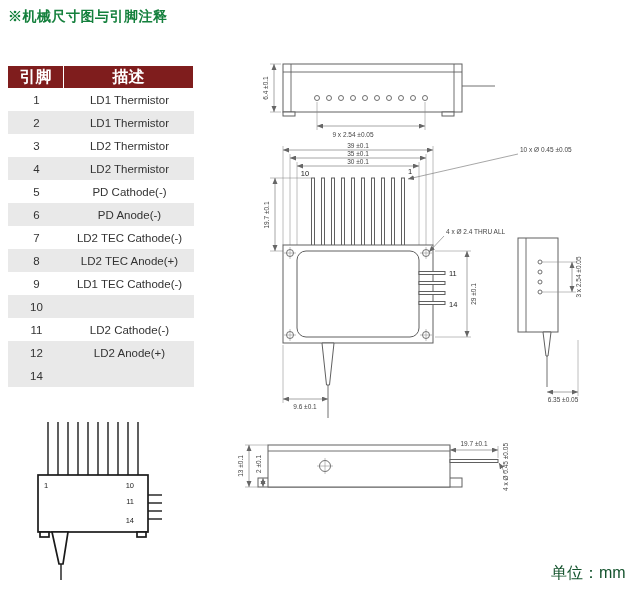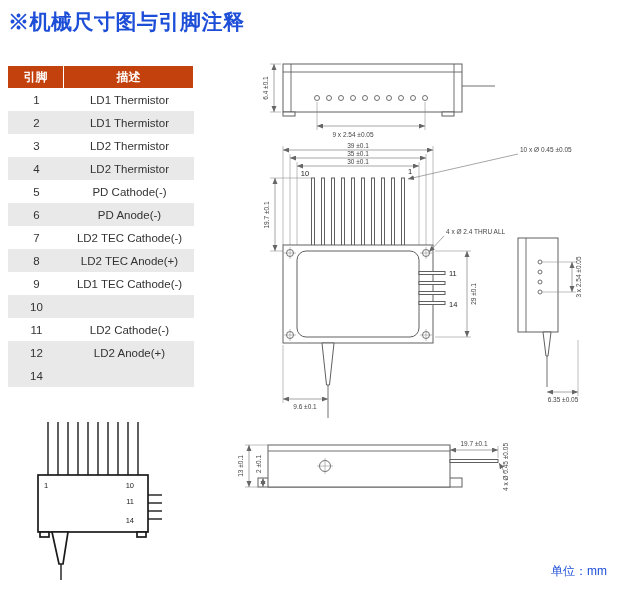--- a/index.html
+++ b/index.html
@@ -1,42 +1,42 @@
 <!DOCTYPE html>
 <html><head>
 <meta charset="utf-8">
 <style>
   * { margin:0; padding:0; box-sizing:border-box; }
   html,body { width:632px; height:590px; }
   body { position:relative; background:#ffffff; font-family:"Liberation Sans", sans-serif; overflow:hidden; }
 
-  .title { position:absolute; left:8px; top:8px; font-size:21px; font-weight:bold; color:#1d4ed8; letter-spacing:0.5px; }
+  .title { position:absolute; left:8px; top:8px; font-size:14px; font-weight:bold; color:#15803d; letter-spacing:0.5px; }
 
   .pin-table { position:absolute; left:8px; top:66px; width:186px; color:#333; }
   .pt-head { display:flex; height:22px; }
-  .pt-h-cell { background:#c2410c; color:#fff; font-weight:bold; font-size:12px; display:flex; align-items:center; justify-content:center; }
+  .pt-h-cell { background:#7f1d1d; color:#fff; font-weight:bold; font-size:16px; display:flex; align-items:center; justify-content:center; }
   .pt-head .pin-col { width:56px; border-right:1px solid #fff; }
   .pt-head .desc-col { width:129px; }
   .pt-row { display:flex; height:23px; font-size:11.5px; }
   .pt-row.alt { background:#e9e9e9; }
   .pt-row .pin-col { width:57px; display:flex; align-items:center; justify-content:center; }
   .pt-row .desc-col { width:129px; display:flex; align-items:center; justify-content:center; }
 
   .draw-svg { position:absolute; overflow:visible; }
   svg text { font-family:"Liberation Sans", sans-serif; font-size:6.5px; fill:#444; }
   svg text.pl { font-size:7.5px; fill:#222; }
   .ol  { fill:#fff; stroke:#606060; stroke-width:1; }
   .ol2 { stroke:#606060; stroke-width:0.9; fill:none; }
   .ol2f{ fill:#fff; stroke:#606060; stroke-width:0.9; }
   .xl  { stroke:#8a8a8a; stroke-width:0.55; }
   .dl  { stroke:#777; stroke-width:0.65; fill:none; }
   .bl  { stroke:#1a1a1a; stroke-width:1.4; }
   .blf { fill:#fff; stroke:#1a1a1a; stroke-width:1.7; }
 
-  .unit { position:absolute; left:551px; top:563px; font-size:12px; color:#1d4ed8;text-align:center; }
+  .unit { position:absolute; left:551px; top:563px; font-size:16px; color:#14532d;text-align:center; }
 </style>
 </head>
 <body>
 
 <div class="title">※机械尺寸图与引脚注释</div>
 
 <div class="pin-table">
   <div class="pt-head">
     <div class="pt-h-cell pin-col">引脚</div>
     <div class="pt-h-cell desc-col">描述</div>

